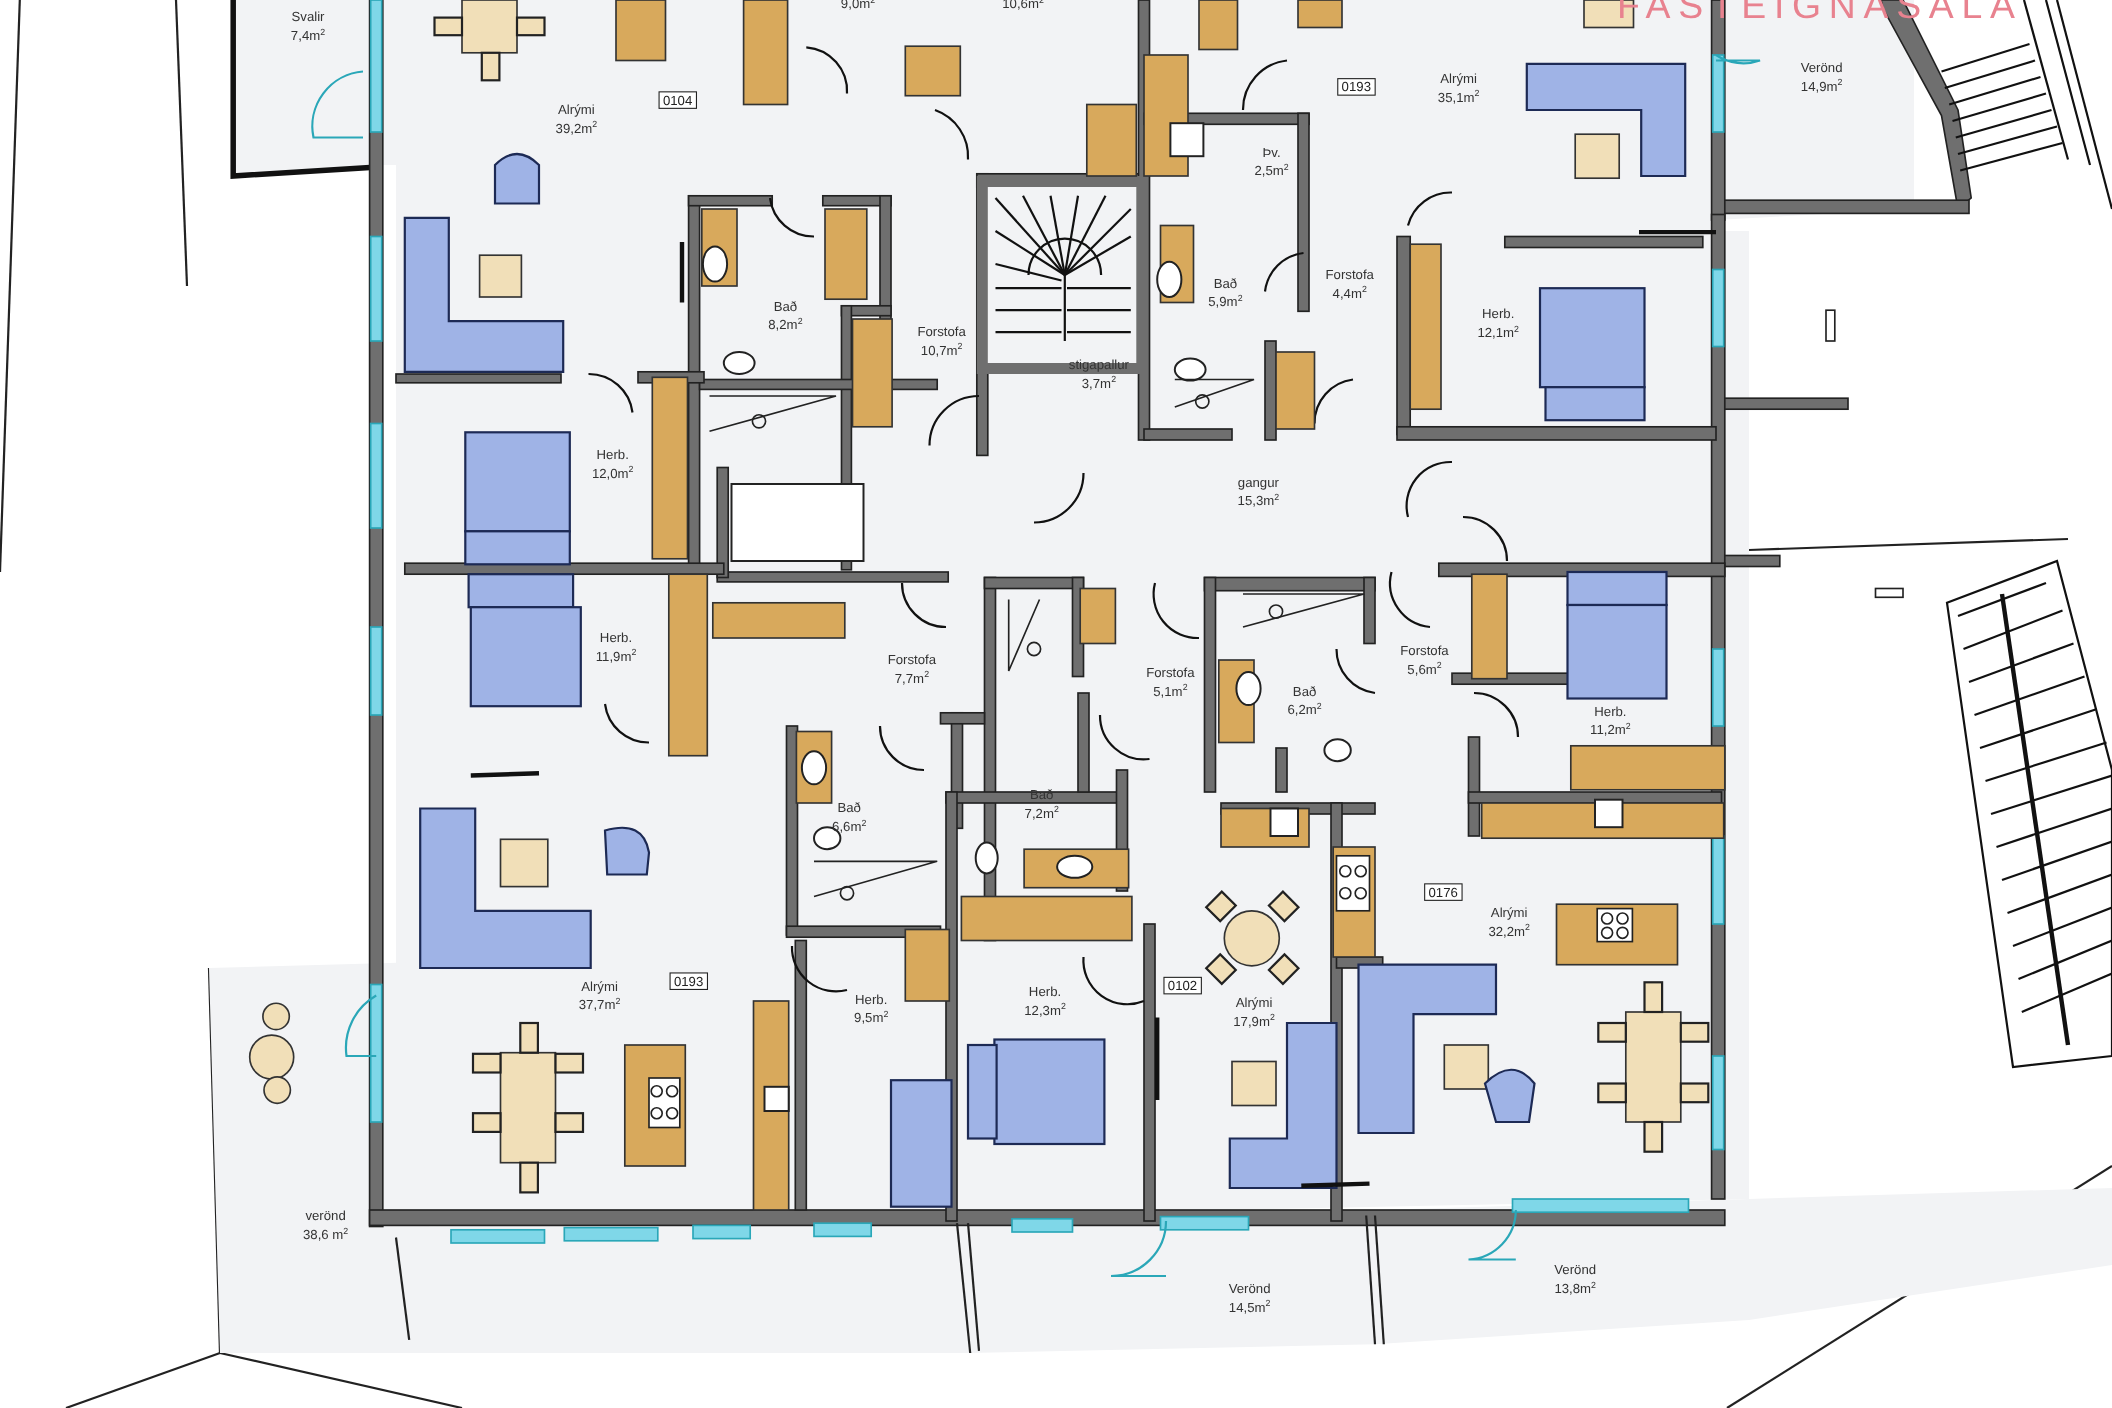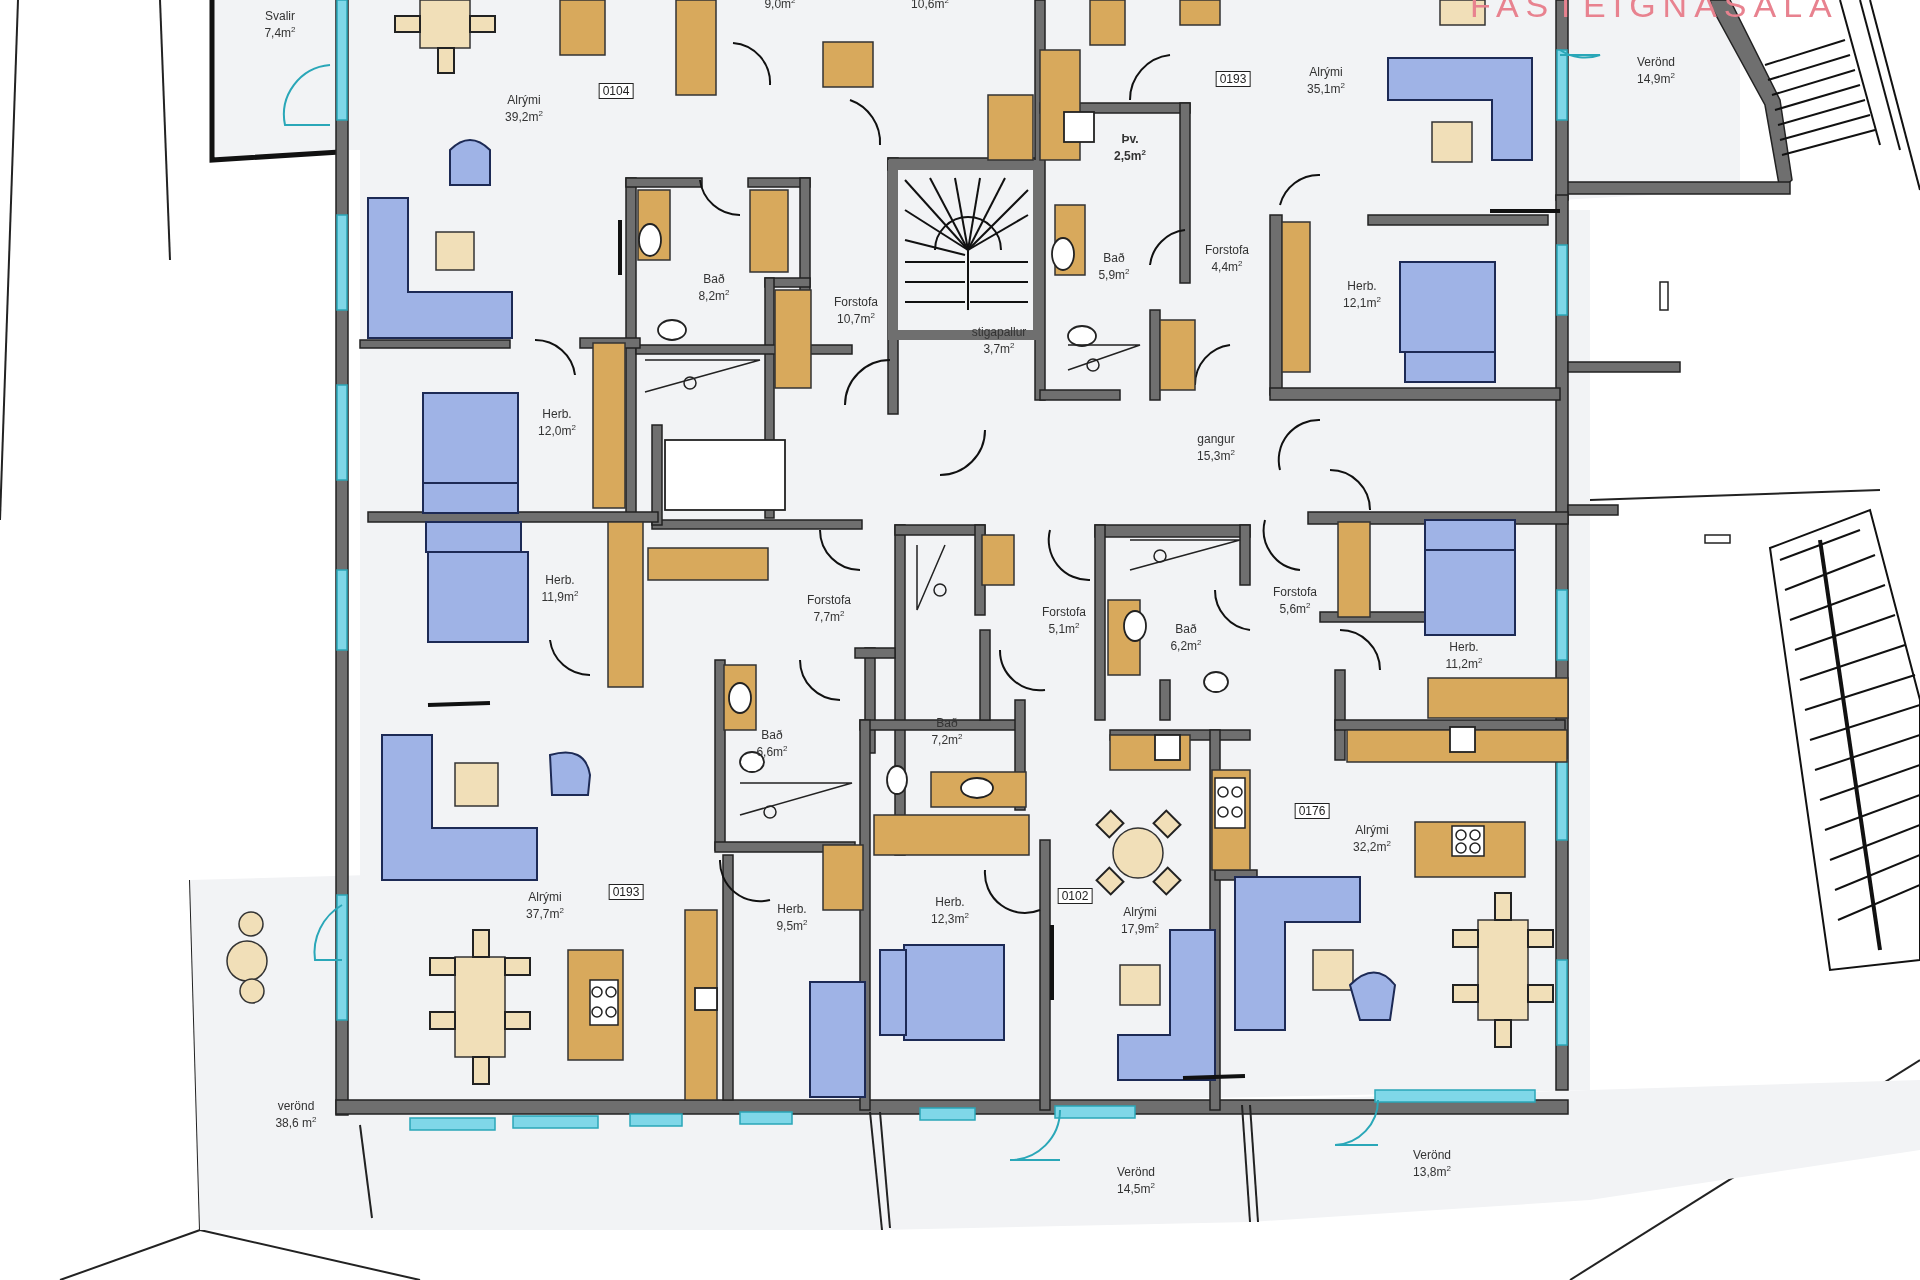--- a/index.html
+++ b/index.html
@@ -389,21 +389,21 @@
       <div class="area">39,2m<sup>2</sup></div>
     </div>
     <div class="lbl" style="left: 1326px; top: 80px;">
       <div>Alrými</div>
       <div class="area">35,1m<sup>2</sup></div>
     </div>
     <div class="lbl" style="left: 1656px; top: 70px;">
       <div>Verönd</div>
       <div class="area">14,9m<sup>2</sup></div>
     </div>
-    <div class="lbl" style="left: 1130px; top: 147px; font-weight: bold;">
+    <div class="lbl" style="left: 1156px; top: 147px;">
       <div>Þv.</div>
       <div class="area">2,5m<sup>2</sup></div>
     </div>
     <div class="lbl" style="left: 714px; top: 287px;">
       <div>Bað</div>
       <div class="area">8,2m<sup>2</sup></div>
     </div>
     <div class="lbl" style="left: 856px; top: 310px;">
       <div>Forstofa</div>
       <div class="area">10,7m<sup>2</sup></div>
@@ -421,21 +421,21 @@
       <div class="area">4,4m<sup>2</sup></div>
     </div>
     <div class="lbl" style="left: 1362px; top: 294px;">
       <div>Herb.</div>
       <div class="area">12,1m<sup>2</sup></div>
     </div>
     <div class="lbl" style="left: 557px; top: 422px;">
       <div>Herb.</div>
       <div class="area">12,0m<sup>2</sup></div>
     </div>
-    <div class="lbl" style="left: 1216px; top: 447px;">
+    <div class="lbl" style="left: 1144px; top: 447px;">
       <div>gangur</div>
       <div class="area">15,3m<sup>2</sup></div>
     </div>
     <div class="lbl" style="left: 560px; top: 588px;">
       <div>Herb.</div>
       <div class="area">11,9m<sup>2</sup></div>
     </div>
     <div class="lbl" style="left: 829px; top: 608px;">
       <div>Forstofa</div>
       <div class="area">7,7m<sup>2</sup></div>

